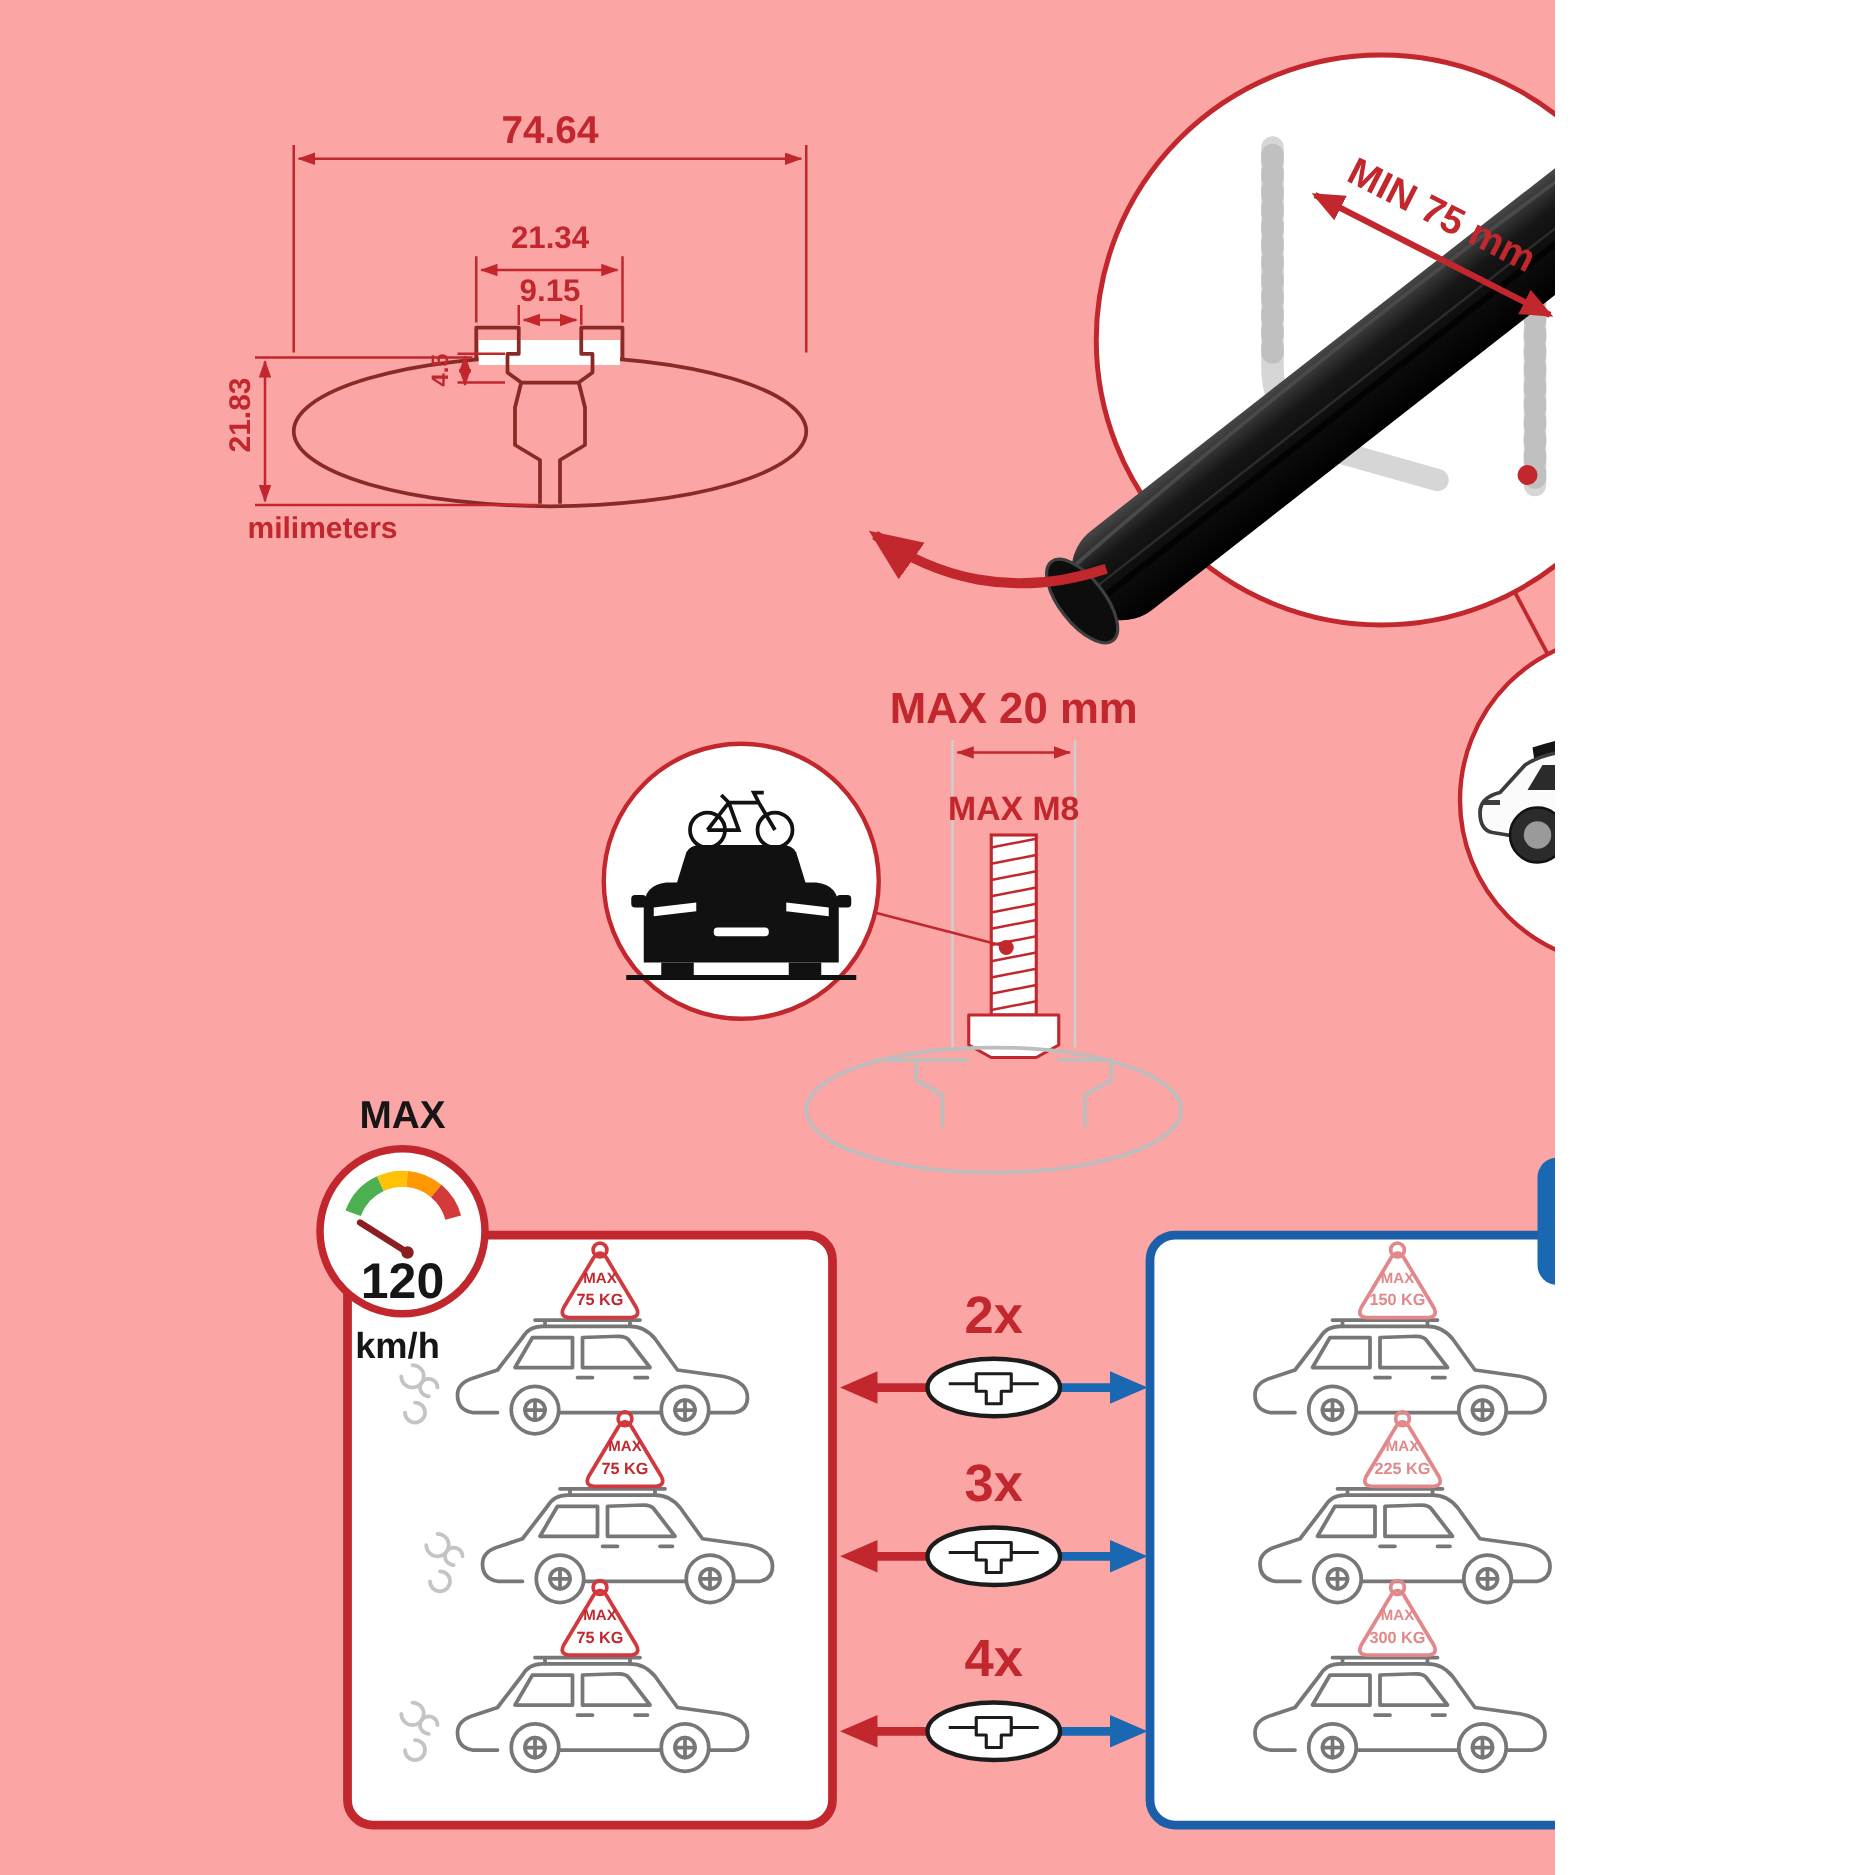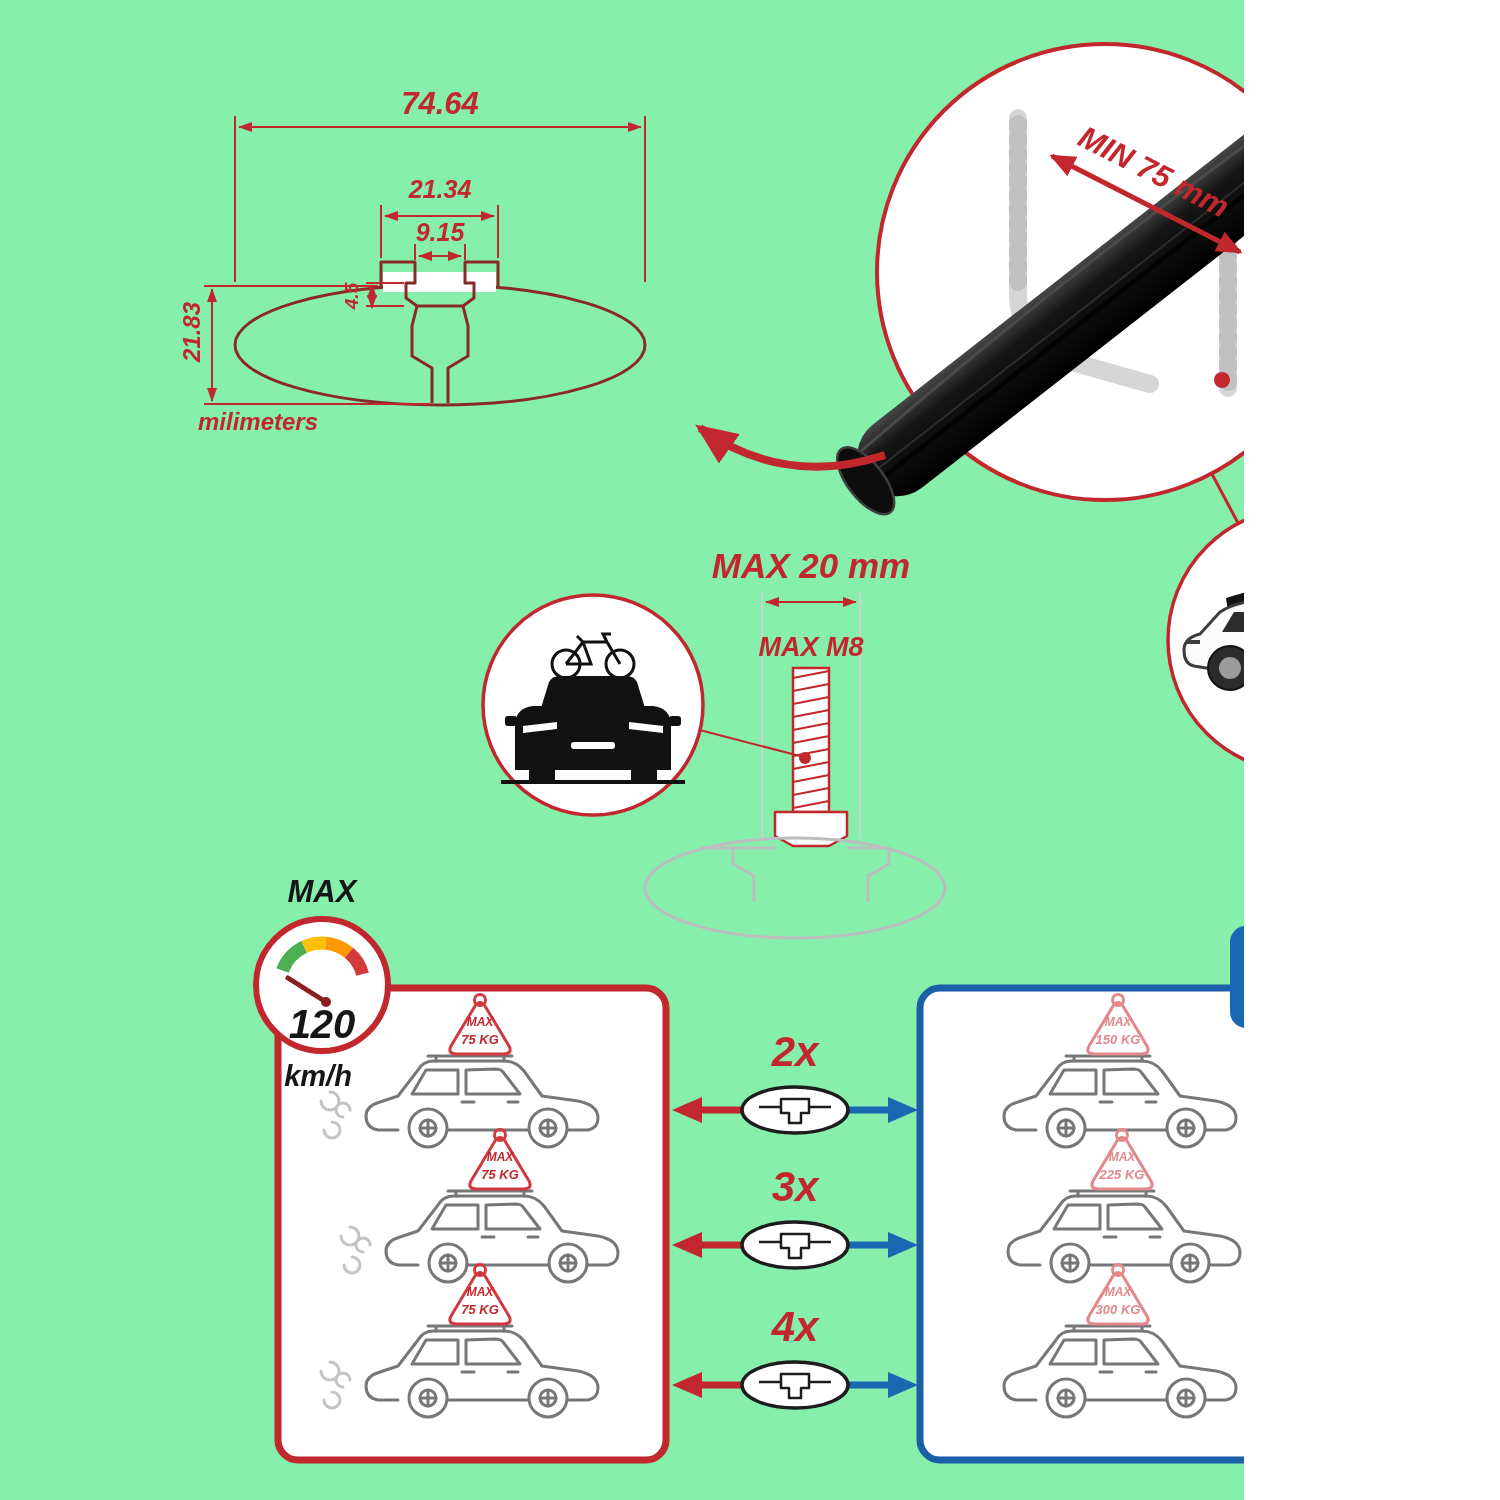--- a/index.html
+++ b/index.html
@@ -1,16 +1,16 @@
 <!DOCTYPE html>
 <html><head>
 <meta charset="utf-8">
 <style>
   html,body{margin:0;padding:0;background:#fff;}
-  .canvas{width:1244px;height:1500px;position:relative;background:#86efac;overflow:hidden;font-style:italic;}
+  .canvas{width:1244px;height:1500px;position:relative;background:#fca5a5;overflow:hidden;}
   svg{font-family:"Liberation Sans", sans-serif;}
   text{user-select:none;}
   .red-t{fill:#c1272d;font-weight:bold;}
   .blk-t{fill:#161616;font-weight:bold;}
   .pink-t{fill:#e2888b;font-weight:bold;}
   .white-t{fill:#ffffff;font-weight:bold;}
   .blue-t{fill:#1a67b2;font-weight:bold;}
 </style>
 </head>
 <body>

